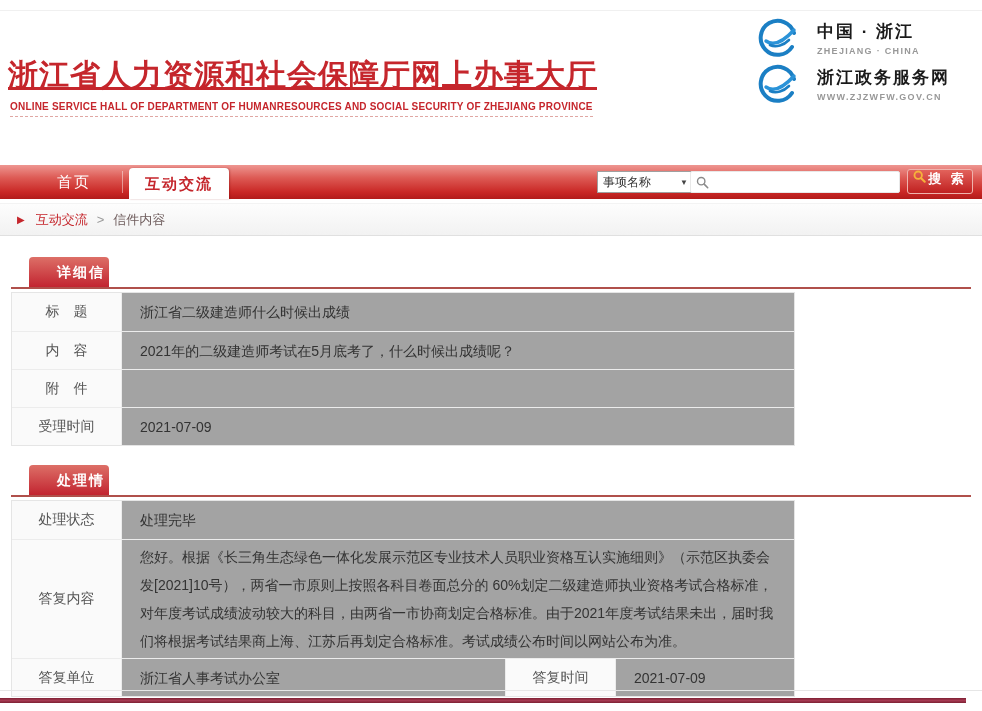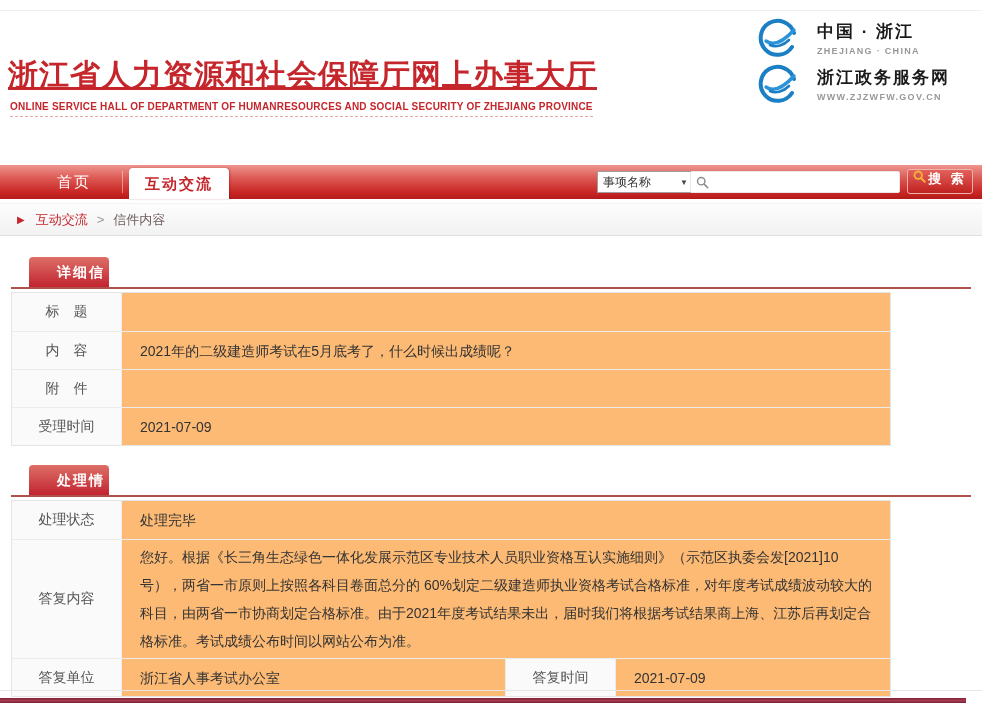--- a/index.html
+++ b/index.html
@@ -56,21 +56,21 @@
   .bc-link { color:#c5262c; margin-right:9px; cursor:pointer; }
   .bc-sep { color:#999; margin-right:9px; }
   .bc-current { color:#6e5c5c; }
 
   
   .sec-tab { position:absolute; width:80px; height:30px; margin:0; left:29px;
              background:linear-gradient(180deg,#dd6f67,#c22430); border-radius:4px 4px 0 0;
              color:#fff; font-weight:bold; font-size:14px; letter-spacing:2px; text-align:center;
              line-height:30px;padding-left:24px; }
   .sec-line { position:absolute; left:11px; width:960px; height:2px; background:#b0504b; }
-  .dtable { position:absolute; left:11px; width:880px; background:#fdba74; border:1px solid #e5e5e5; }
+  .dtable { position:absolute; left:11px; width:784px; background:#a3a3a3; border:1px solid #e5e5e5; }
   .trow { display:flex; border-top:1px solid #ececec; min-height:38px; }
   .trow:first-child { border-top:none; }
   .tlabel { width:110px; flex-shrink:0; background:#fafafa; border-right:1px solid #ececec;
             display:flex; align-items:center; justify-content:center; color:#555; font-size:14px; }
   .tvalue { flex:1; display:flex; align-items:center; padding:4px 14px 4px 18px; color:#333;
             font-size:14px; line-height:28px; }
   .tvalue.multiline { line-height:28px; padding-top:3px; padding-bottom:3px; }
   .tvalue.fixed1 { flex:none; width:384px; border-right:1px solid #ececec; }
 
   
@@ -149,20 +149,21 @@
     <span class="bc-link">互动交流</span>
     <span class="bc-sep">&gt;</span>
     <span class="bc-current">信件内容</span>
   </div>
 
   <div class="sec-tab" style="top:257px;">详细信息</div>
   <div class="sec-line" style="top:287px;"></div>
   <div class="dtable" style="top:292px;">
     <div class="trow">
       <div class="tlabel">标　题</div>
+      <div class="tvalue">浙江省二级建造师什么时候出成绩</div>
     </div>
     <div class="trow">
       <div class="tlabel">内　容</div>
       <div class="tvalue">2021年的二级建造师考试在5月底考了，什么时候出成绩呢？</div>
     </div>
     <div class="trow">
       <div class="tlabel">附　件</div>
       <div class="tvalue"></div>
     </div>
     <div class="trow">

